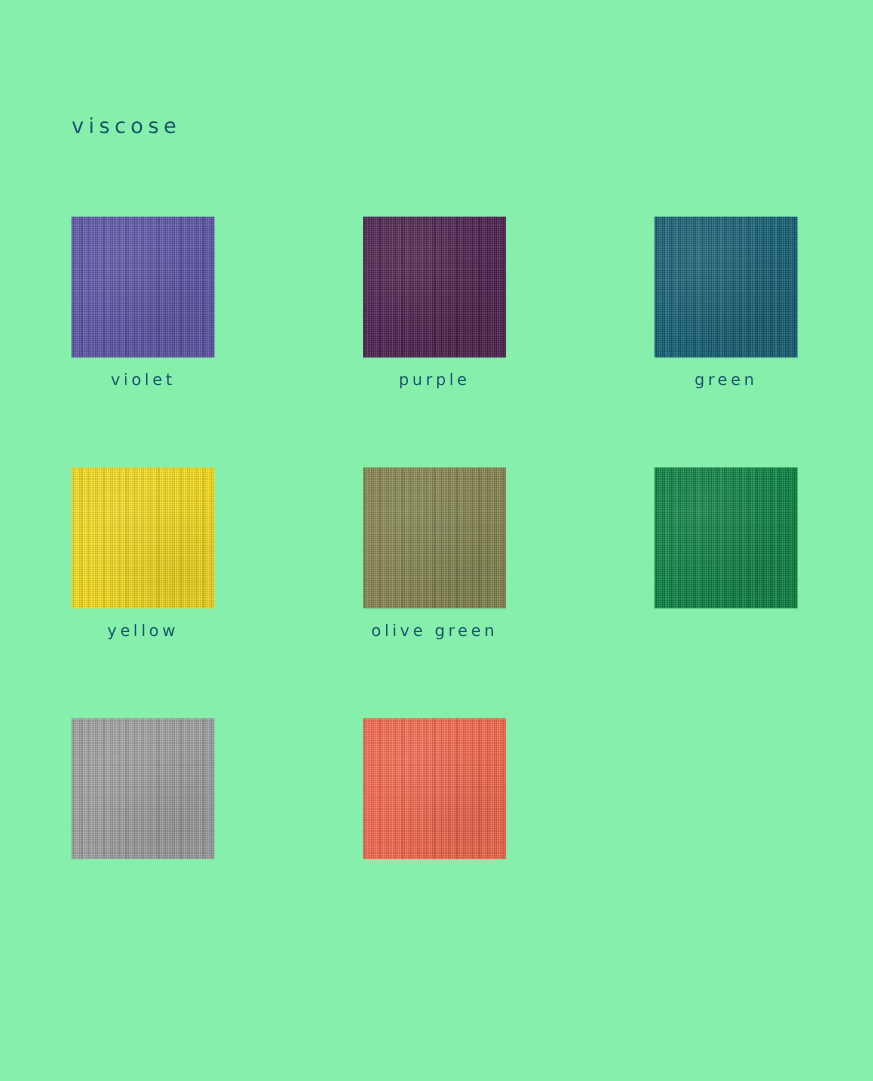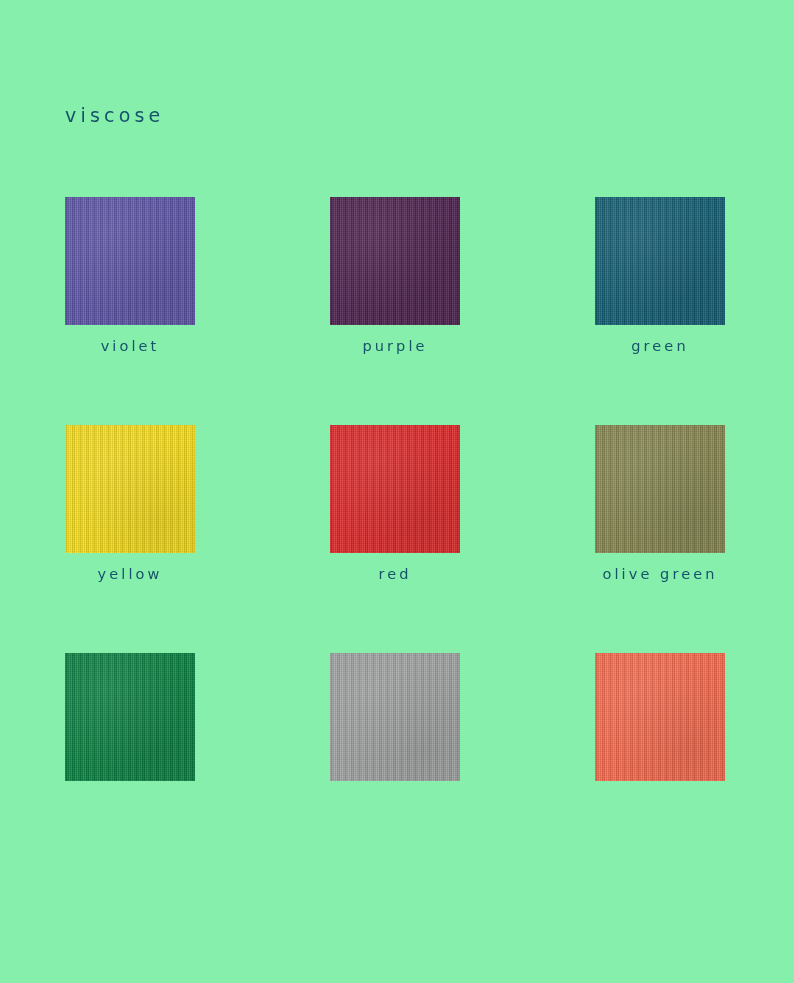--- a/index.html
+++ b/index.html
@@ -131,24 +131,20 @@
       <div class="swatch-chip" style="background-color: rgb(15, 92, 114);"></div>
       <div class="swatch-label" style="color: rgb(22, 83, 107);">green</div>
     </div>
 
     <div class="swatch-cell">
       <div class="swatch-chip" style="background-color: rgb(248, 223, 26);"></div>
       <div class="swatch-label" style="color: rgb(22, 83, 107);">yellow</div>
     </div>
 
 
-    <div class="swatch-cell">
-      <div class="swatch-chip" style="background-color: rgb(224, 36, 37);"></div>
-      <div class="swatch-label" style="color: rgb(22, 83, 107);">red</div>
-    </div>
 
 
     <div class="swatch-cell">
       <div class="swatch-chip" style="background-color: rgb(133, 133, 79);"></div>
       <div class="swatch-label" style="color: rgb(22, 83, 107);">olive green</div>
     </div>
 
     <div class="swatch-cell">
       <div class="swatch-chip" style="background-color: rgb(6, 128, 63);"></div>
 

